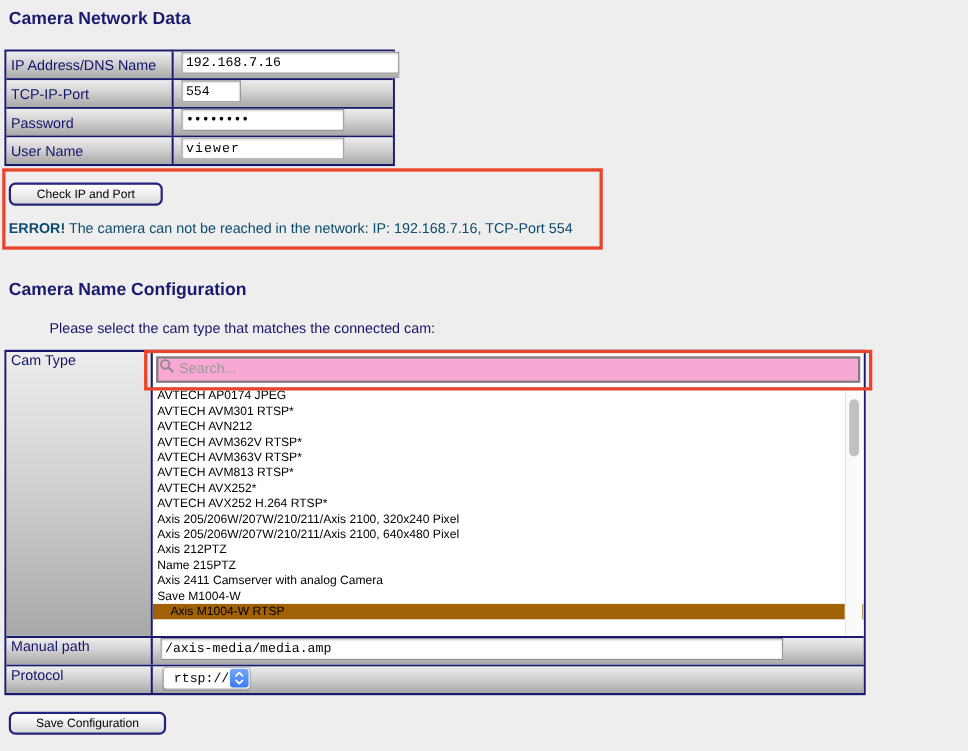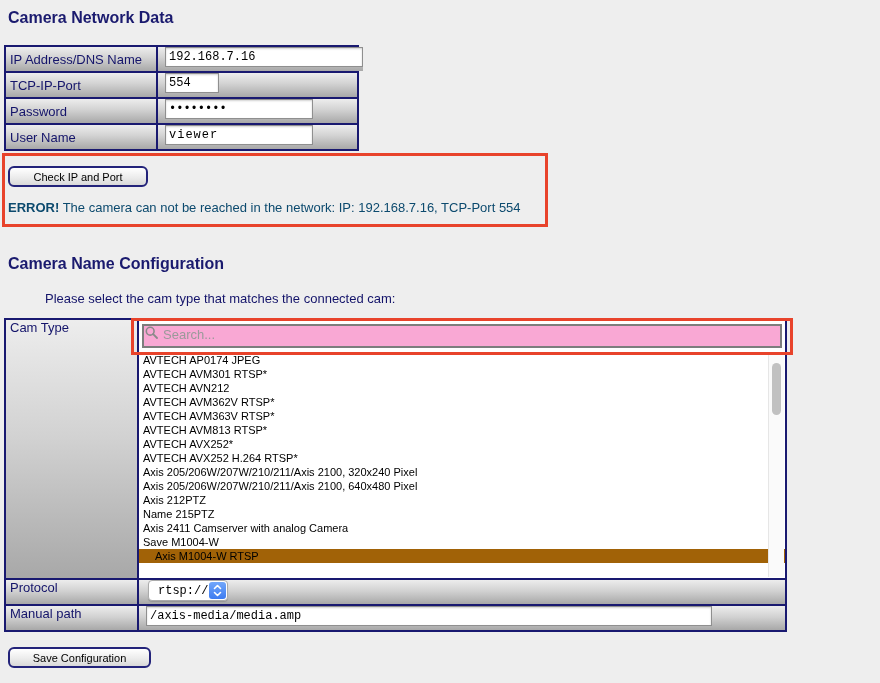--- a/index.html
+++ b/index.html
@@ -197,37 +197,37 @@
             <div class="cam-item">Save M1004-W</div>
             <div class="cam-item selected">Axis M1004-W RTSP</div>
           </div>
 
         <div class="scrollbar">
           <div class="scroll-thumb"></div>
         </div>
       </div>
     </div>
 
+    <div class="row path-row">
+      <div class="label-cell cell-grad">Manual path</div>
+      <div class="value-cell cell-grad">
+        <input class="fld path-input" type="text" value="/axis-media/media.amp" style="">
+      </div>
+    </div>
+
     <div class="row proto-row">
       <div class="label-cell cell-grad">Protocol</div>
       <div class="value-cell cell-grad">
         <div class="mac-select">
           <span class="sel-text">rtsp://</span>
           <span class="sel-stepper">
             <svg width="9" height="13" viewBox="0 0 9 13">
               <polyline points="1.5,4.5 4.5,1.5 7.5,4.5" fill="none" stroke="#fff" stroke-width="1.6" stroke-linecap="round" stroke-linejoin="round"></polyline>
               <polyline points="1.5,8.5 4.5,11.5 7.5,8.5" fill="none" stroke="#fff" stroke-width="1.6" stroke-linecap="round" stroke-linejoin="round"></polyline>
             </svg>
           </span>
         </div>
       </div>
     </div>
-
-    <div class="row path-row">
-      <div class="label-cell cell-grad">Manual path</div>
-      <div class="value-cell cell-grad">
-        <input class="fld path-input" type="text" value="/axis-media/media.amp" style="">
-      </div>
-    </div>
   </div>
 
   <button class="mac-btn" id="save-btn">Save Configuration</button>
 </div>
 
 </body></html>

